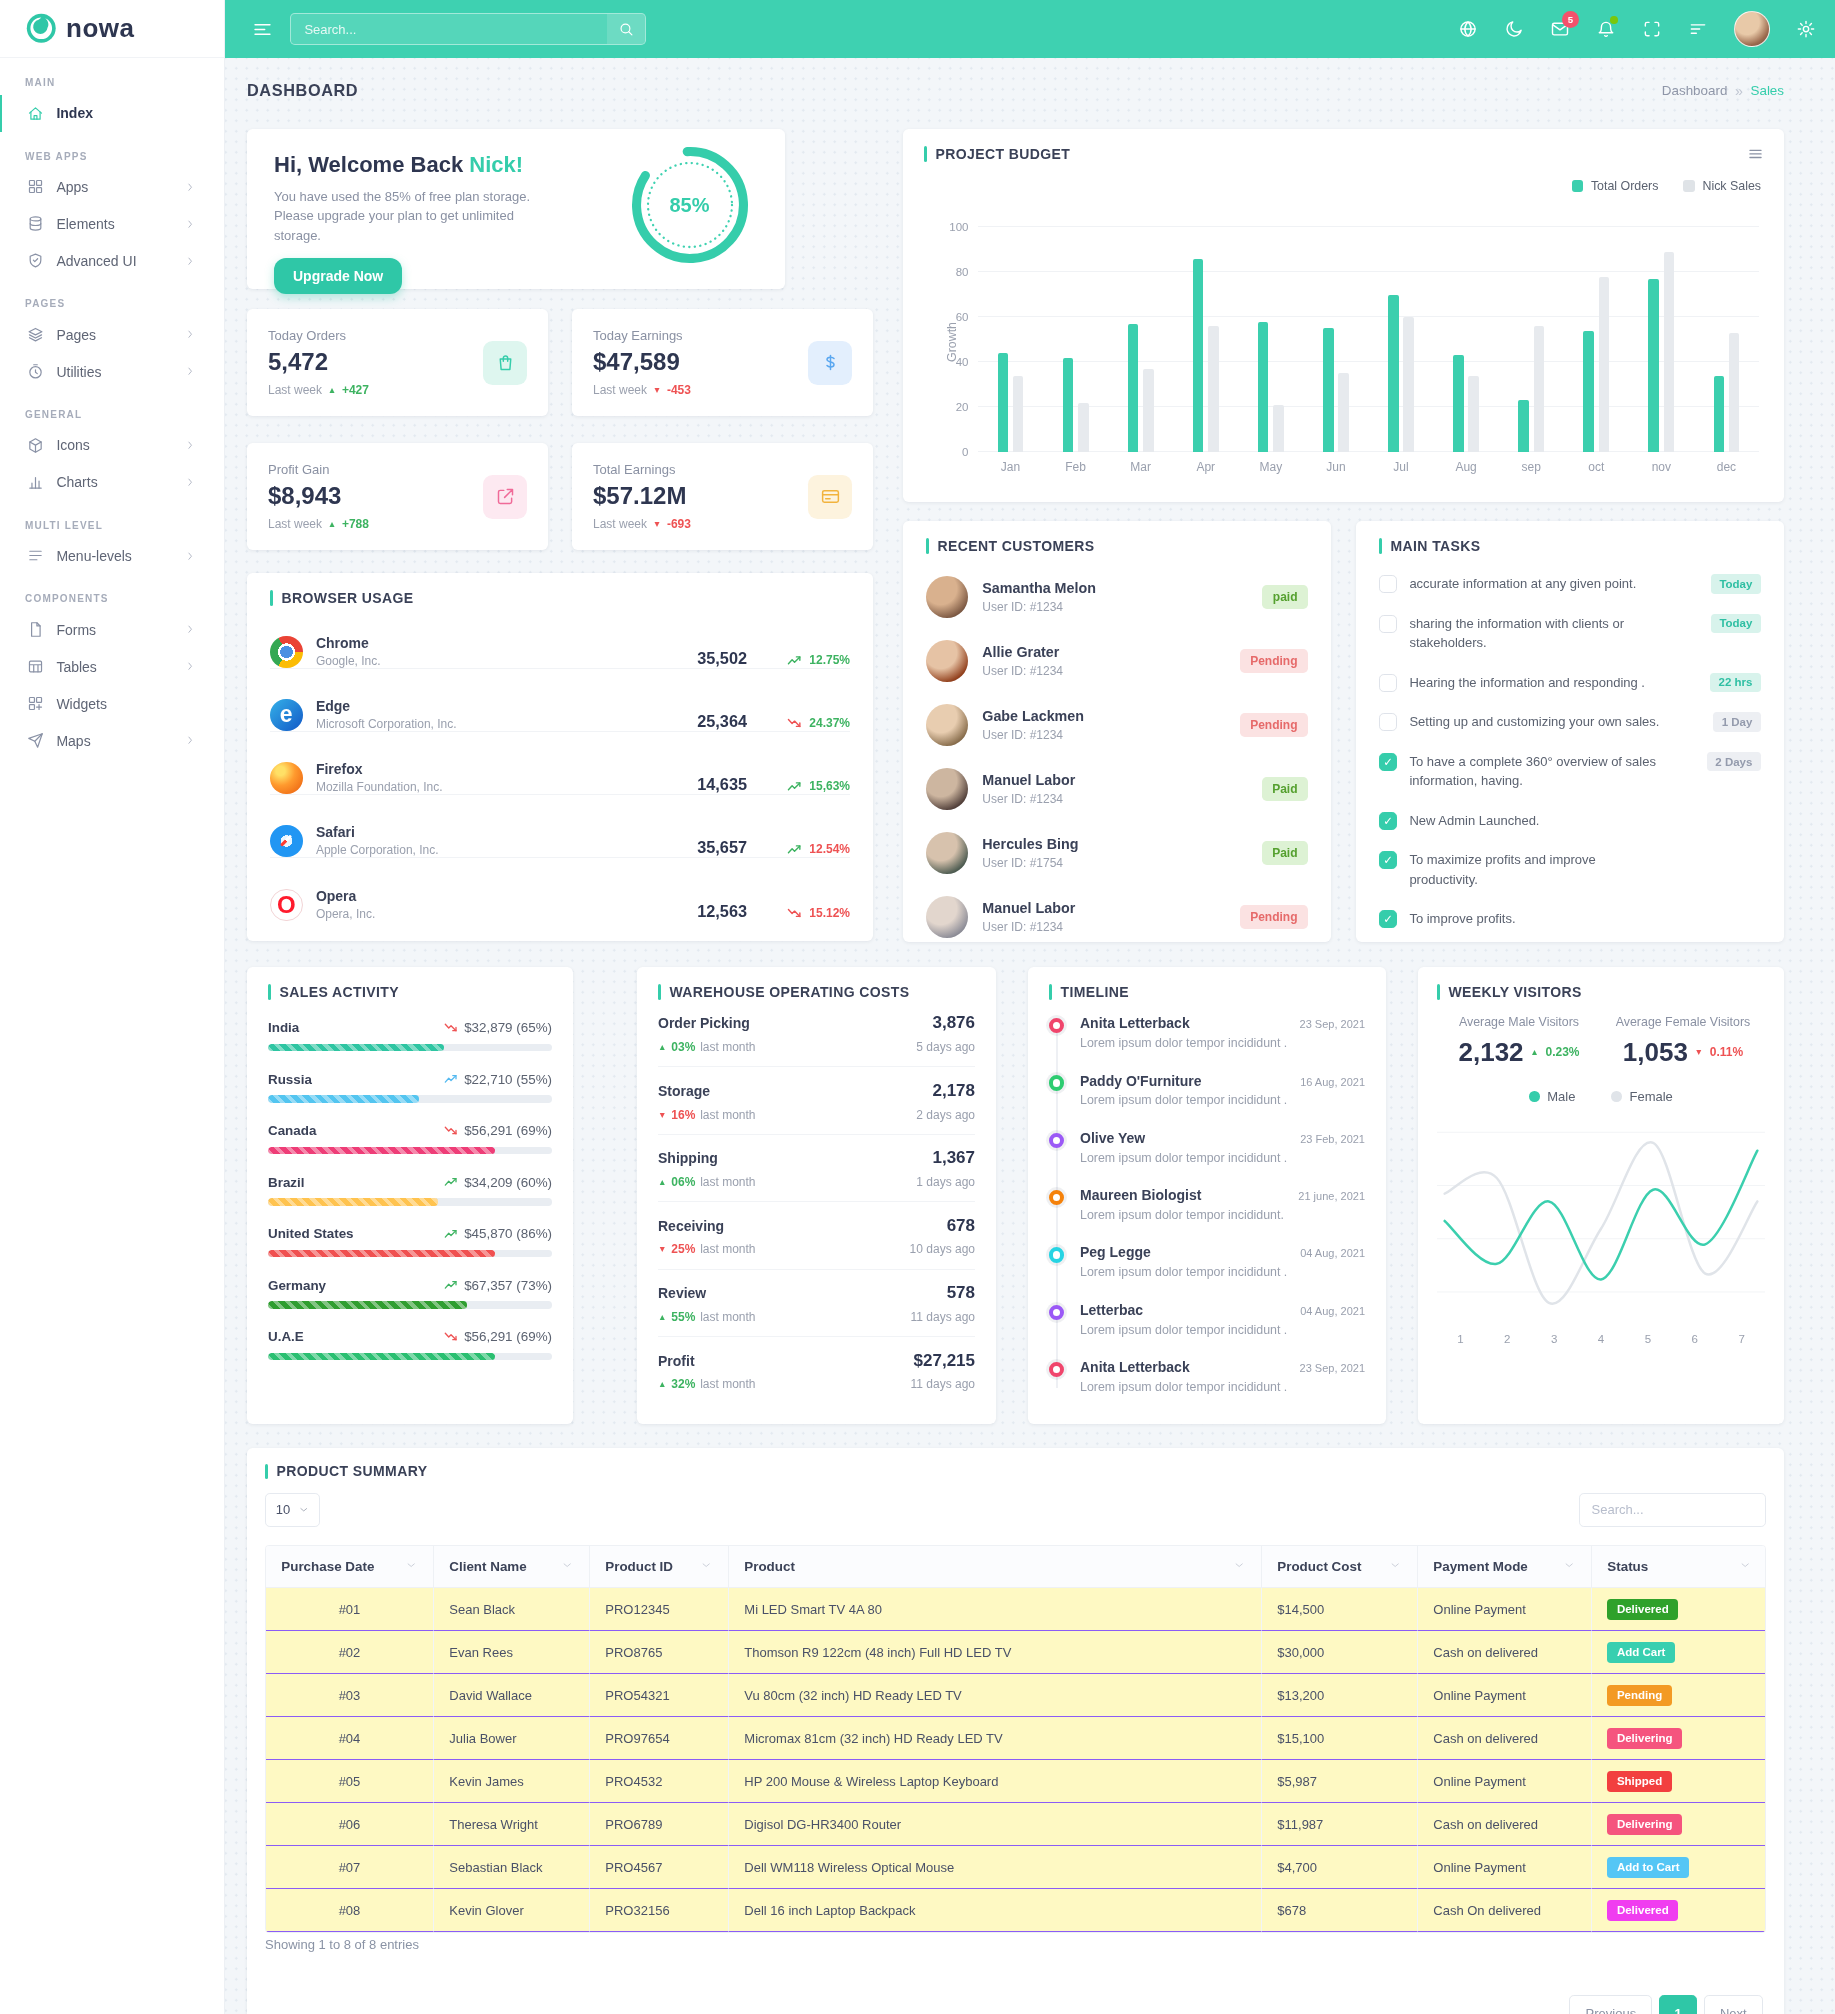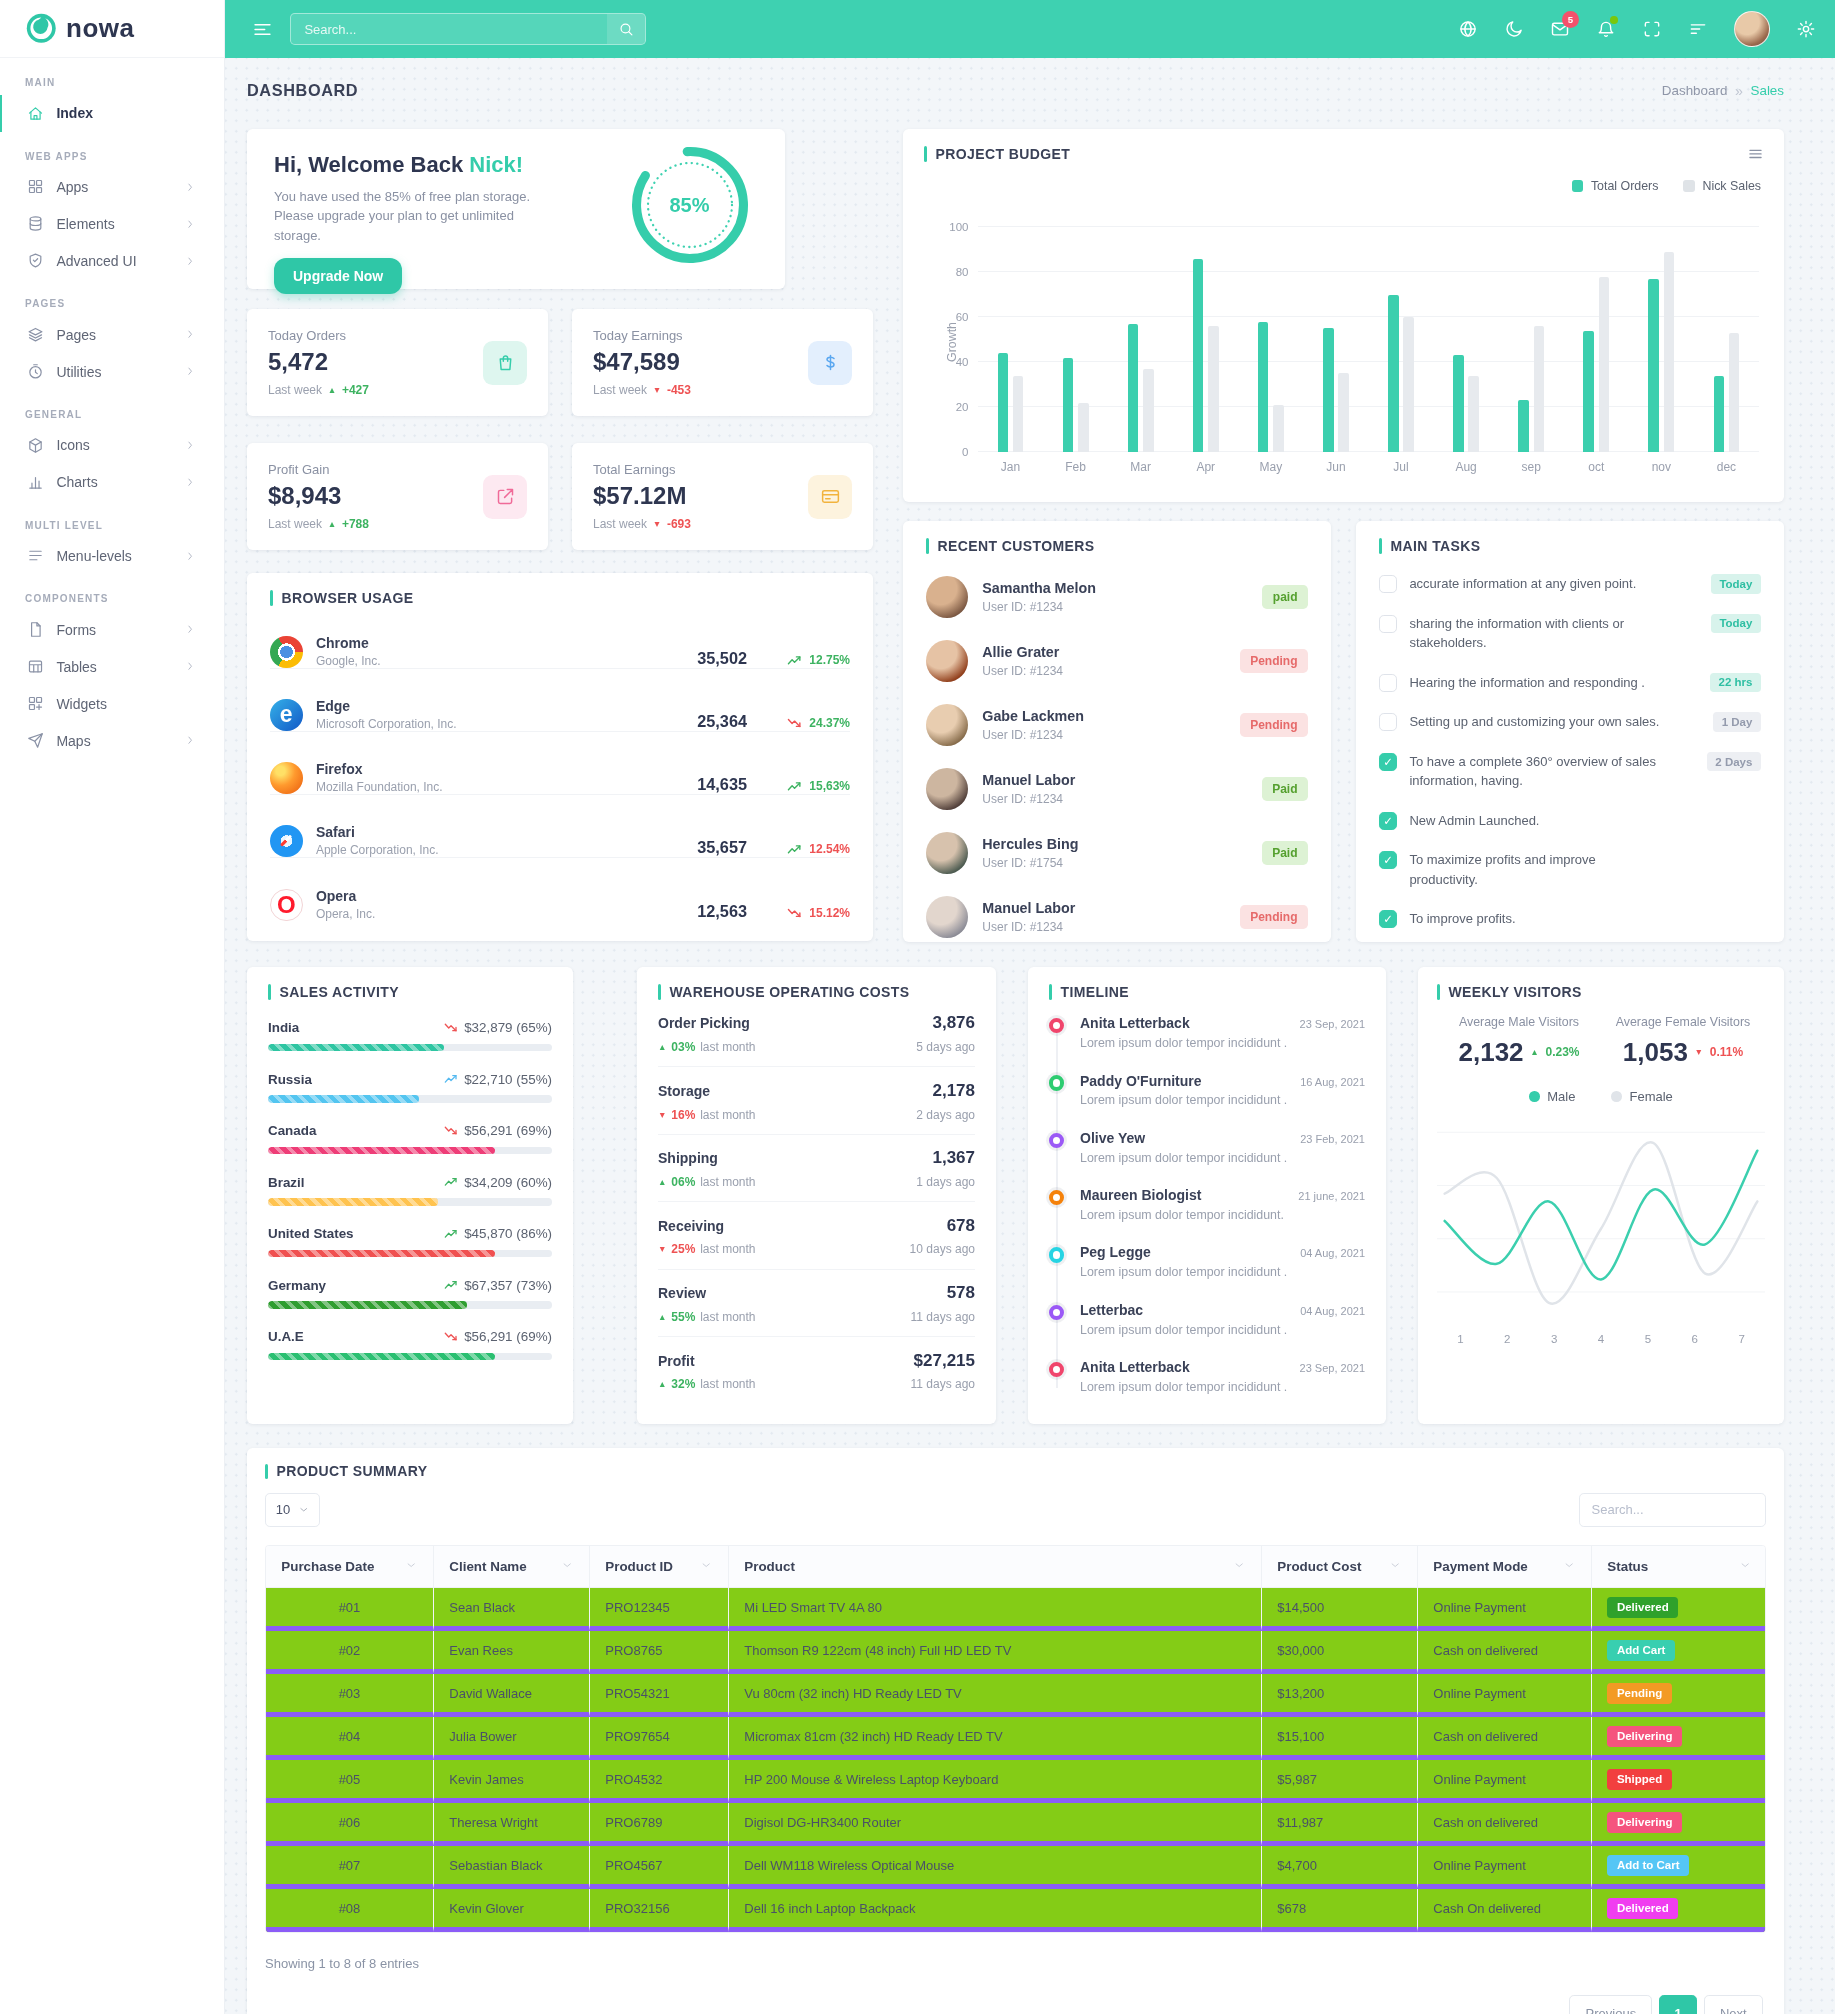--- a/index.html
+++ b/index.html
@@ -168,25 +168,25 @@
   .c-products{left:22px;top:1390px;width:1537px;height:631px;padding:15.3px 18px}
   .ps-controls{display:flex;align-items:center;margin-top:13.4px}
   .ps-select{width:55px;height:34px;border:1px solid #e6eaf0;border-radius:4.8px;display:flex;align-items:center;justify-content:center;gap:7.6px;font-size:13px;color:#4a5168;cursor:pointer;background:#fff}
   .ps-select .ic{width:11.5px;height:11.5px;color:#9aa0ae}
   .ps-search{margin-left:auto;width:187px;height:34px;border:1px solid #e6eaf0;border-radius:4.8px;padding:0 11.5px;font-size:13px;color:#4a5168;outline:none;font-family:inherit}
   .ps-search::placeholder{color:#b7bdcc}
   .tbl{margin-top:18px;border:1px solid #eef1f5;border-radius:3.8px;overflow:hidden}
   .trow{display:grid;grid-template-columns:168px 156px 139px 533px 156px 174px 175px}
   .th{background:#fbfcfe;font-size:13.4px;font-weight:700;color:#3c4358;padding:13.4px 15.3px;border-right:1px solid #eef1f5;border-bottom:1px solid #eef1f5;display:flex;align-items:flex-start;cursor:pointer}
   .th .ic{margin-left:auto;width:12.4px;height:12.4px;color:#c3c9d4}
-  .td{font-size:13px;color:#4a5168;padding:0 15.3px;height:43px;display:flex;align-items:center;border-right:1px solid #f1f4f7;border-bottom:5px solid #8b5cf6;background:#84cc16}
+  .td{font-size:13px;color:#4a5168;padding:0 15.3px;height:43px;display:flex;align-items:center;border-right:1px solid #f1f4f7;border-bottom:1px solid #8b5cf6;background:#fef9c3}
   .trow > :last-child{border-right:none}
   .td.center{justify-content:center}
   .status{font-size:11.5px;font-weight:700;color:#fff;padding:4.8px 9.6px;border-radius:3.8px}
-  .ps-footer{margin-top:23px;font-size:13px;color:#8a93a5}
+  .ps-footer{margin-top:4px;font-size:13px;color:#8a93a5}
   .ps-pager{position:absolute;right:21px;top:547px;display:flex;gap:6.7px}
   .pg-btn{height:36px;padding:0 15.3px;border:1px solid #e4e8ee;border-radius:4.8px;background:#fff;color:#8a93a5;font-size:13px;display:flex;align-items:center;cursor:pointer;font-family:inherit}
   .pg-btn.on{background:#2fc7a7;border-color:#2fc7a7;color:#fff;font-weight:700;padding:0 14.3px}
 </style>
 </head>
 <body>
 
 <aside class="sidebar">
   <div class="logo-row">
     <span>

